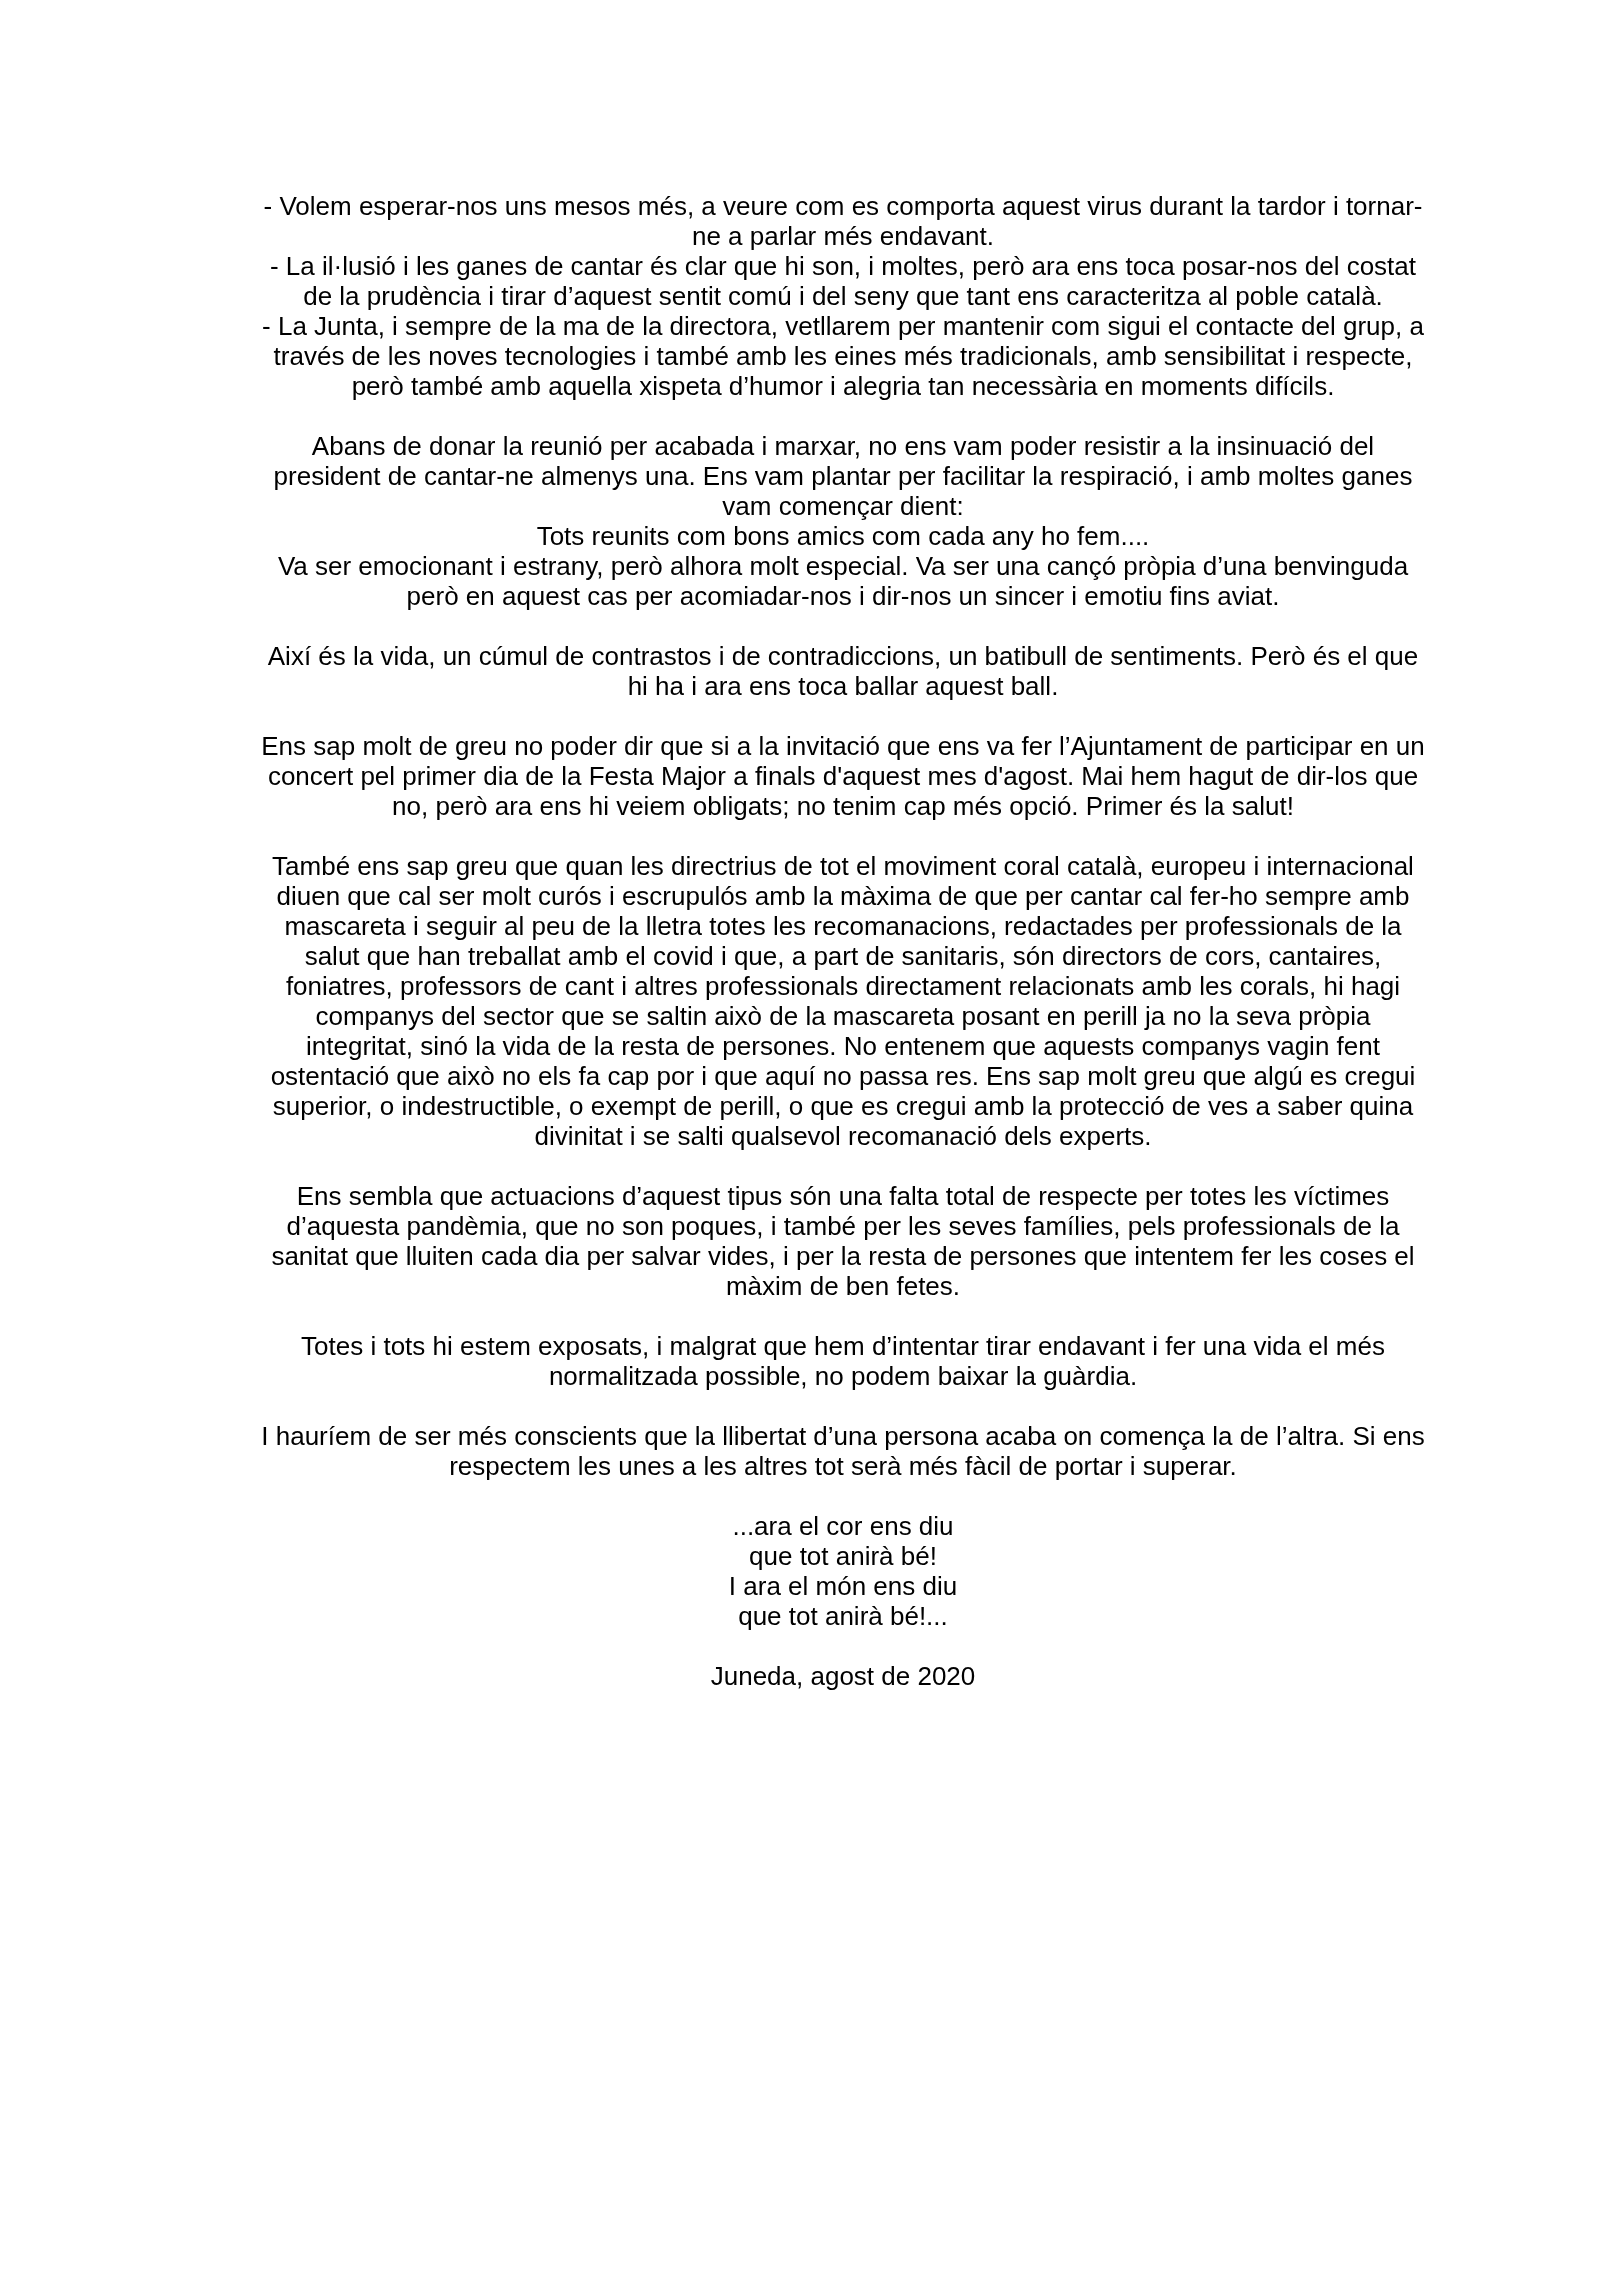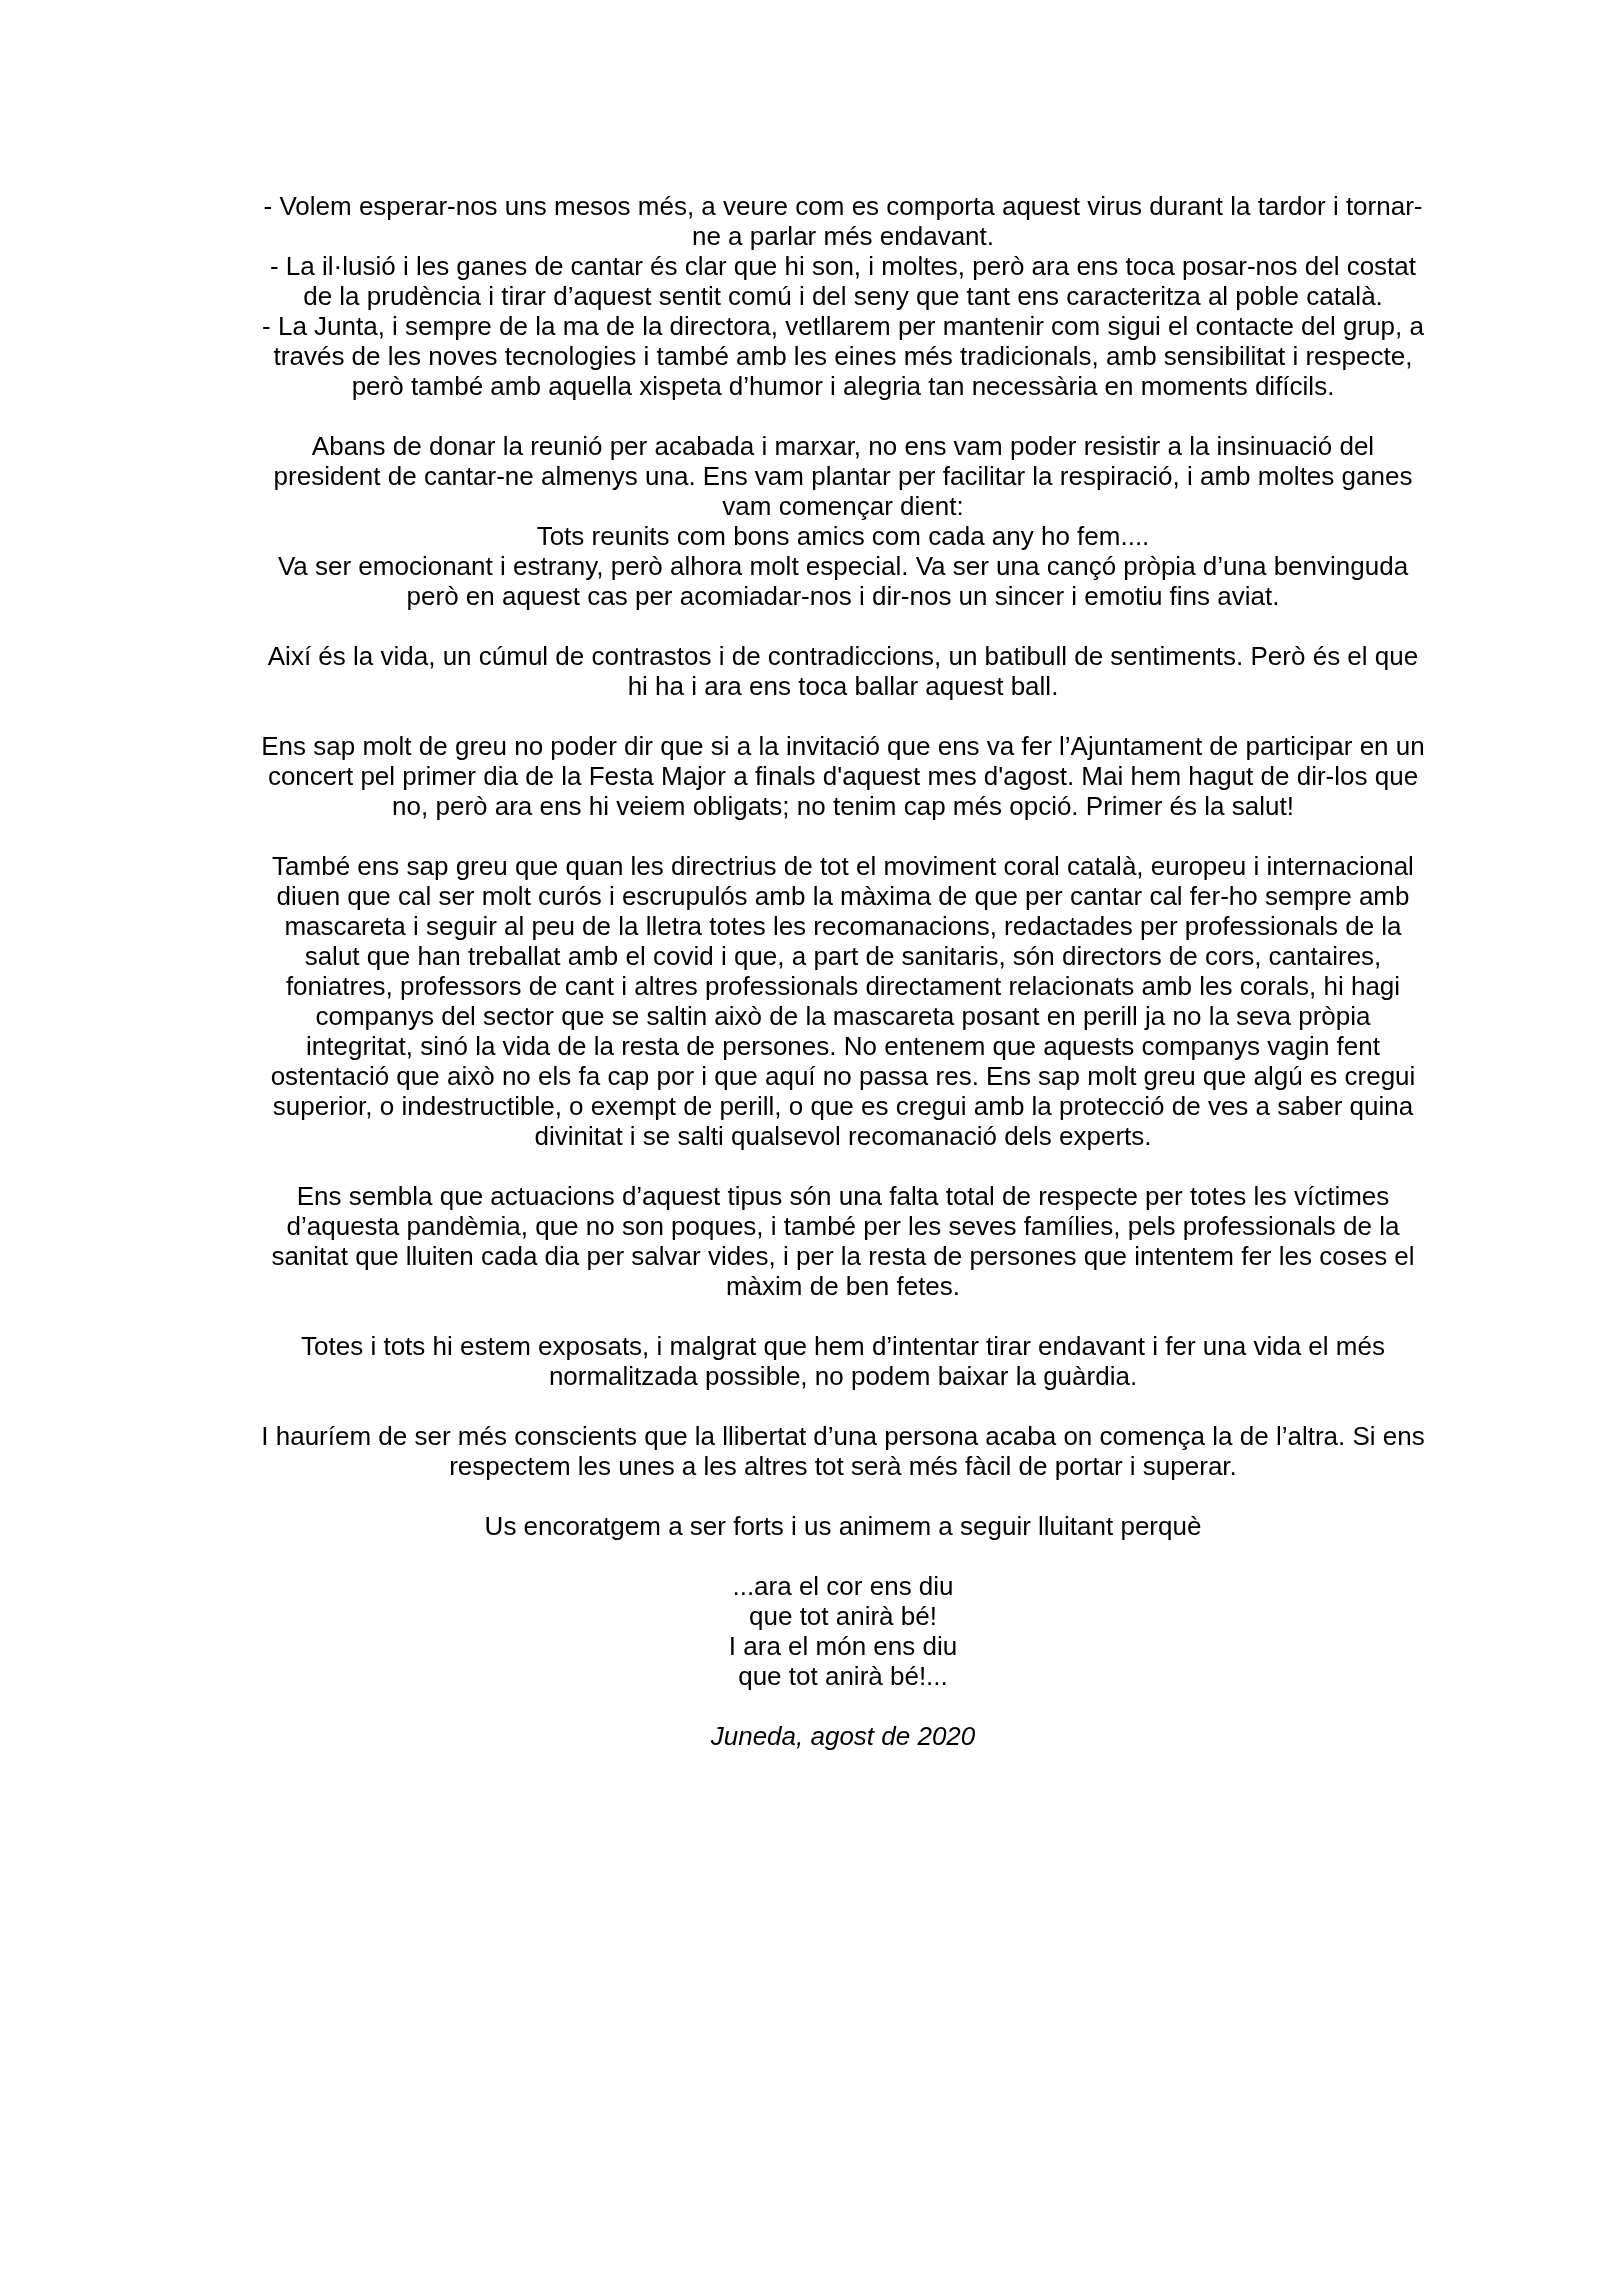--- a/index.html
+++ b/index.html
@@ -30,21 +30,20 @@
     line-height: 30px;
     letter-spacing: 0px;
   }
   .para {
     margin: 0 0 30px 0;
     white-space: pre;       
     font-kerning: normal;
   }
   .para:last-child {
     margin-bottom: 0;
-    font-style: italic;
   }
 </style>
 </head>
 <body>
 
 <div class="page">
   <div class="content">
     <p class="para">- Volem esperar-nos uns mesos més, a veure com es comporta aquest virus durant la tardor i tornar-
 ne a parlar més endavant.
 - La il·lusió i les ganes de cantar és clar que hi son, i moltes, però ara ens toca posar-nos del costat
@@ -74,21 +73,20 @@
 superior, o indestructible, o exempt de perill, o que es cregui amb la protecció de ves a saber quina
 divinitat i se salti qualsevol recomanació dels experts.</p>
     <p class="para">Ens sembla que actuacions d’aquest tipus són una falta total de respecte per totes les víctimes
 d’aquesta pandèmia, que no son poques, i també per les seves famílies, pels professionals de la
 sanitat que lluiten cada dia per salvar vides, i per la resta de persones que intentem fer les coses el
 màxim de ben fetes.</p>
     <p class="para">Totes i tots hi estem exposats, i malgrat que hem d’intentar tirar endavant i fer una vida el més
 normalitzada possible, no podem baixar la guàrdia.</p>
     <p class="para">I hauríem de ser més conscients que la llibertat d’una persona acaba on comença la de l’altra. Si ens
 respectem les unes a les altres tot serà més fàcil de portar i superar.</p>
-    <p class="para">Us encoratgem a ser forts i us animem a seguir lluitant perquè</p>
     <p class="para">...ara el cor ens diu
 que tot anirà bé!
 I ara el món ens diu
 que tot anirà bé!...</p>
     <p class="para">Juneda, agost de 2020</p>
   </div>
 </div>
 
 
 </body></html>

